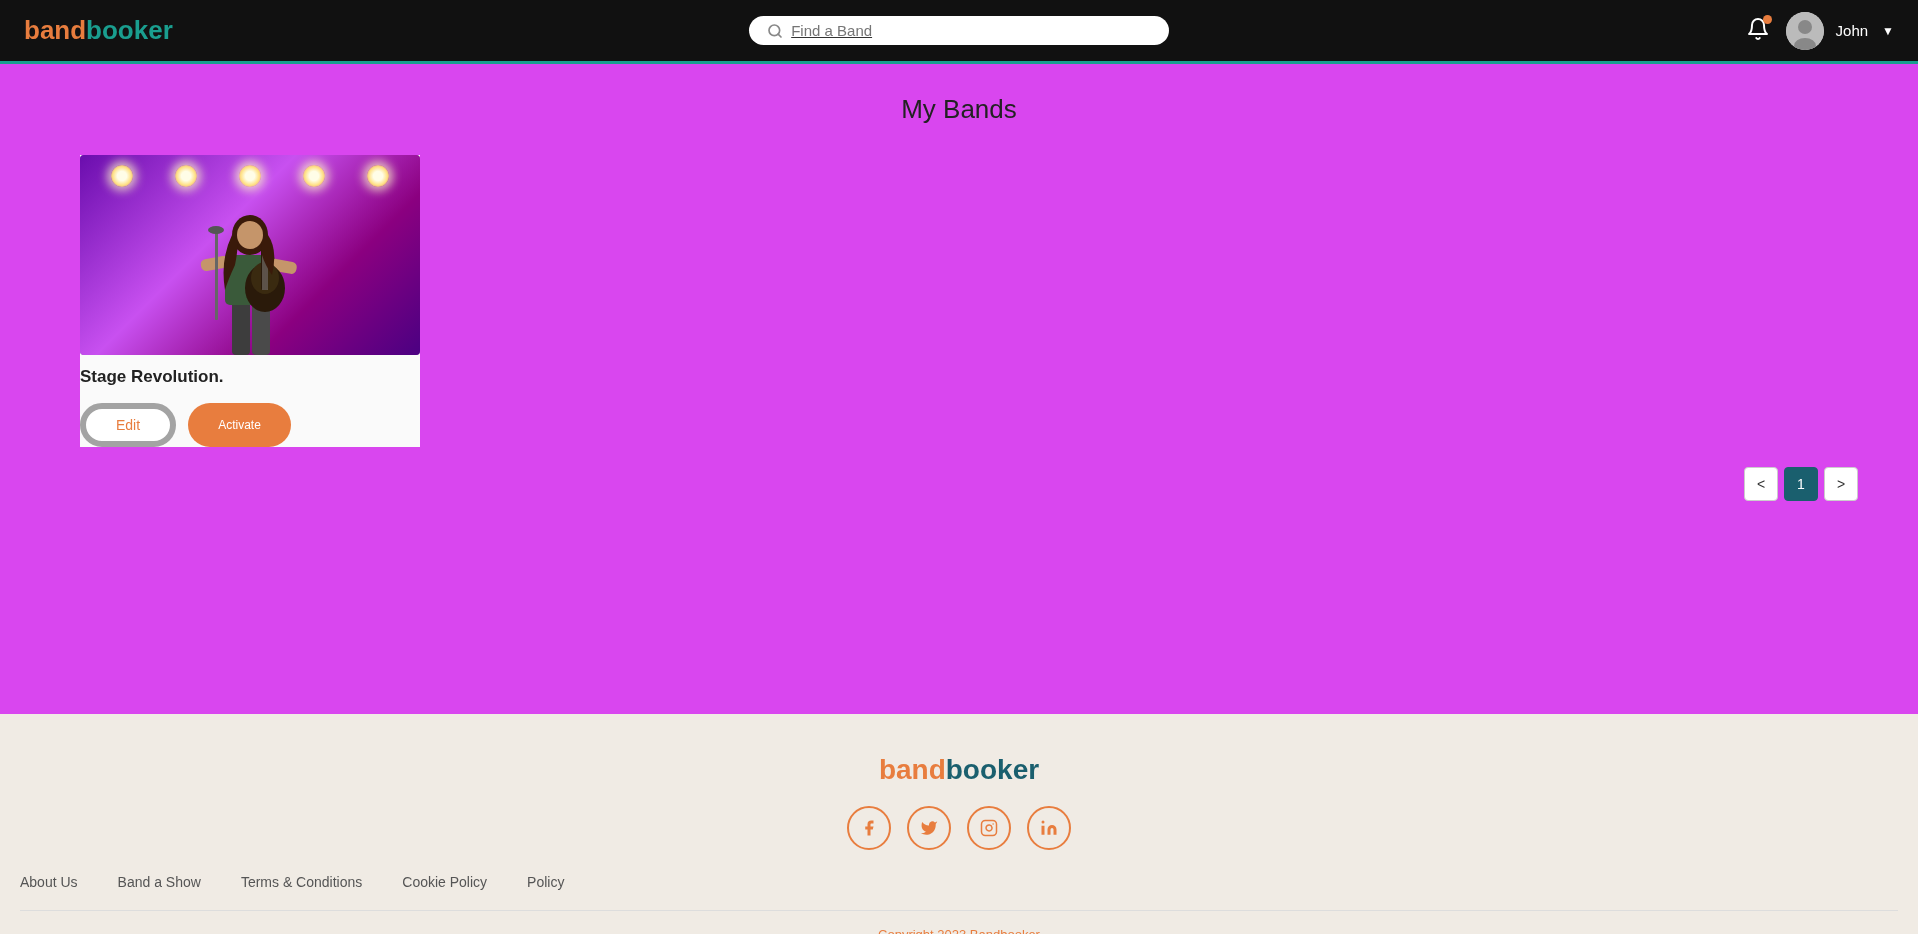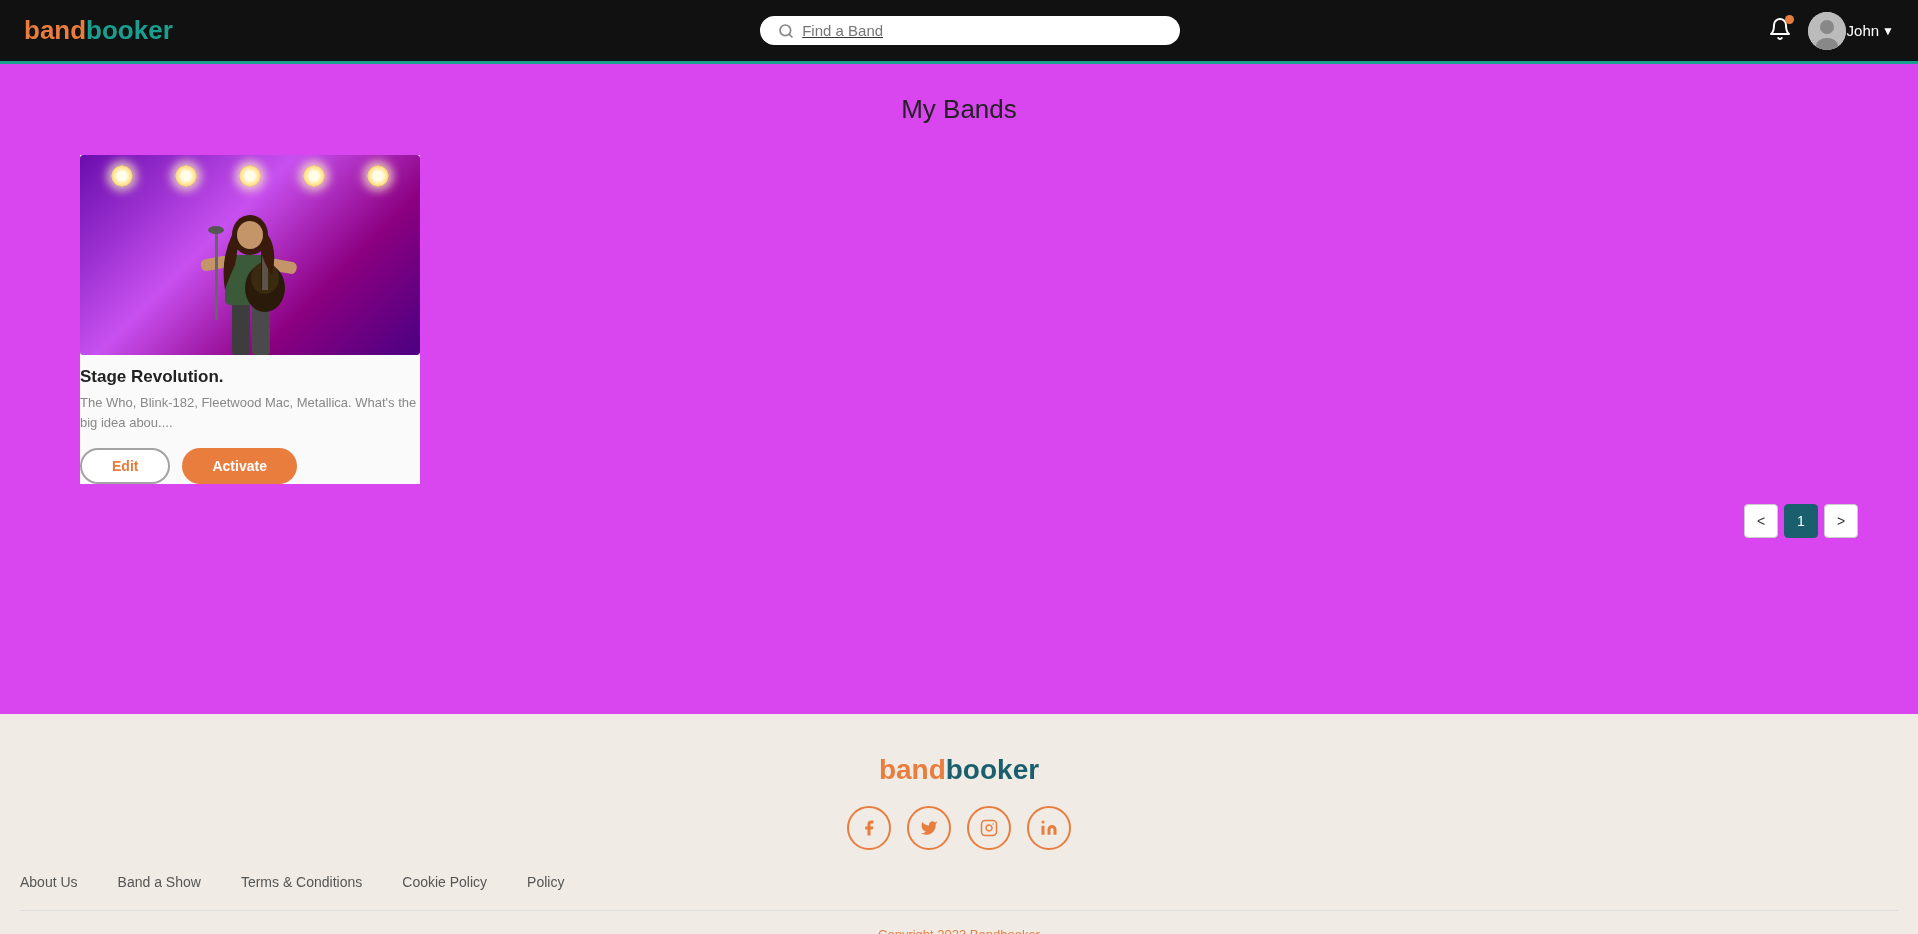--- a/index.html
+++ b/index.html
@@ -71,21 +71,21 @@
       background: #ccc;
       overflow: hidden;
       display: flex;
       align-items: center;
       justify-content: center;
     }
     .user-avatar svg { width: 38px; height: 38px; }
     .user-info {
       display: flex;
       align-items: center;
-      gap: 1px;
+      gap: 12px;
       cursor: pointer;
       color: #fff;
     }
     .user-name { color: #fff; font-size: 15px; }
     .chevron { color: #fff; font-size: 12px; margin-left: 2px; }
 
     
     .main-content {
       background: #d946ef;
       min-height: calc(934px - 64px - 220px);
@@ -160,38 +160,38 @@
       color: #888;
       margin-top: 6px;
       line-height: 1.5;
     }
     .band-actions {
       display: flex;
       gap: 12px;
       margin-top: 16px;
     }
     .btn-edit {
-      border: 2px solid #a3a3a3;
+      border: 6px solid #a3a3a3;
       background: #fff;
       color: #e87d3e;
       border-radius: 30px;
       padding: 8px 30px;
       font-size: 14px;
       cursor: pointer;
-      font-weight: 700;
+      font-weight: 400;
     }
     .btn-activate {
       border: none;
       background: #e87d3e;
       color: #fff;
       border-radius: 30px;
       padding: 8px 30px;
-      font-size: 14px;
-      cursor: pointer;
-      font-weight: 700;
+      font-size: 12px;
+      cursor: pointer;
+      font-weight: 400;
     }
 
     
     .pagination {
       display: flex;
       justify-content: flex-end;
       align-items: center;
       gap: 6px;
       padding: 20px 40px;
     }
@@ -349,21 +349,20 @@
             <path d="M98 55 Q108 70 102 95 Q95 85 92 75 Q90 65 92 58 Z" fill="#3a1a0a"></path>
 
             <ellipse cx="80" cy="55" rx="13" ry="14" fill="#c5956a"></ellipse>
 
             <rect x="45" y="50" width="3" height="90" rx="1" fill="#666"></rect>
             <ellipse cx="46" cy="50" rx="8" ry="4" fill="#555"></ellipse>
           </svg>
         </div>
       </div>
       <div class="band-name">Stage Revolution.</div>
-      <div class="band-desc">The Who, Blink-182, Fleetwood Mac, Metallica. What's the big idea abou....</div>
       <div class="band-actions">
         <button class="btn-edit">Edit</button>
         <button class="btn-activate">Activate</button>
       </div>
     </div>
   </div>
 
   <div class="pagination">
     <button class="page-btn">&lt;</button>
     <button class="page-btn active">1</button>

